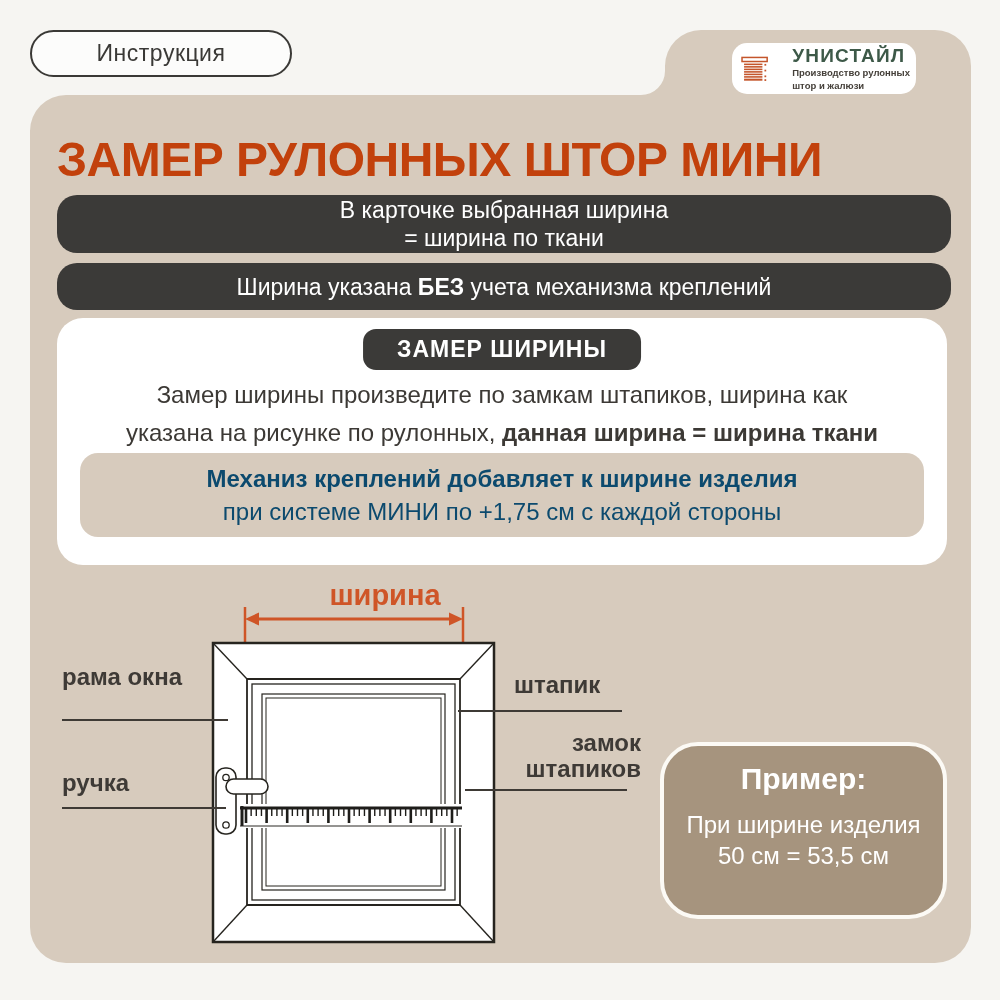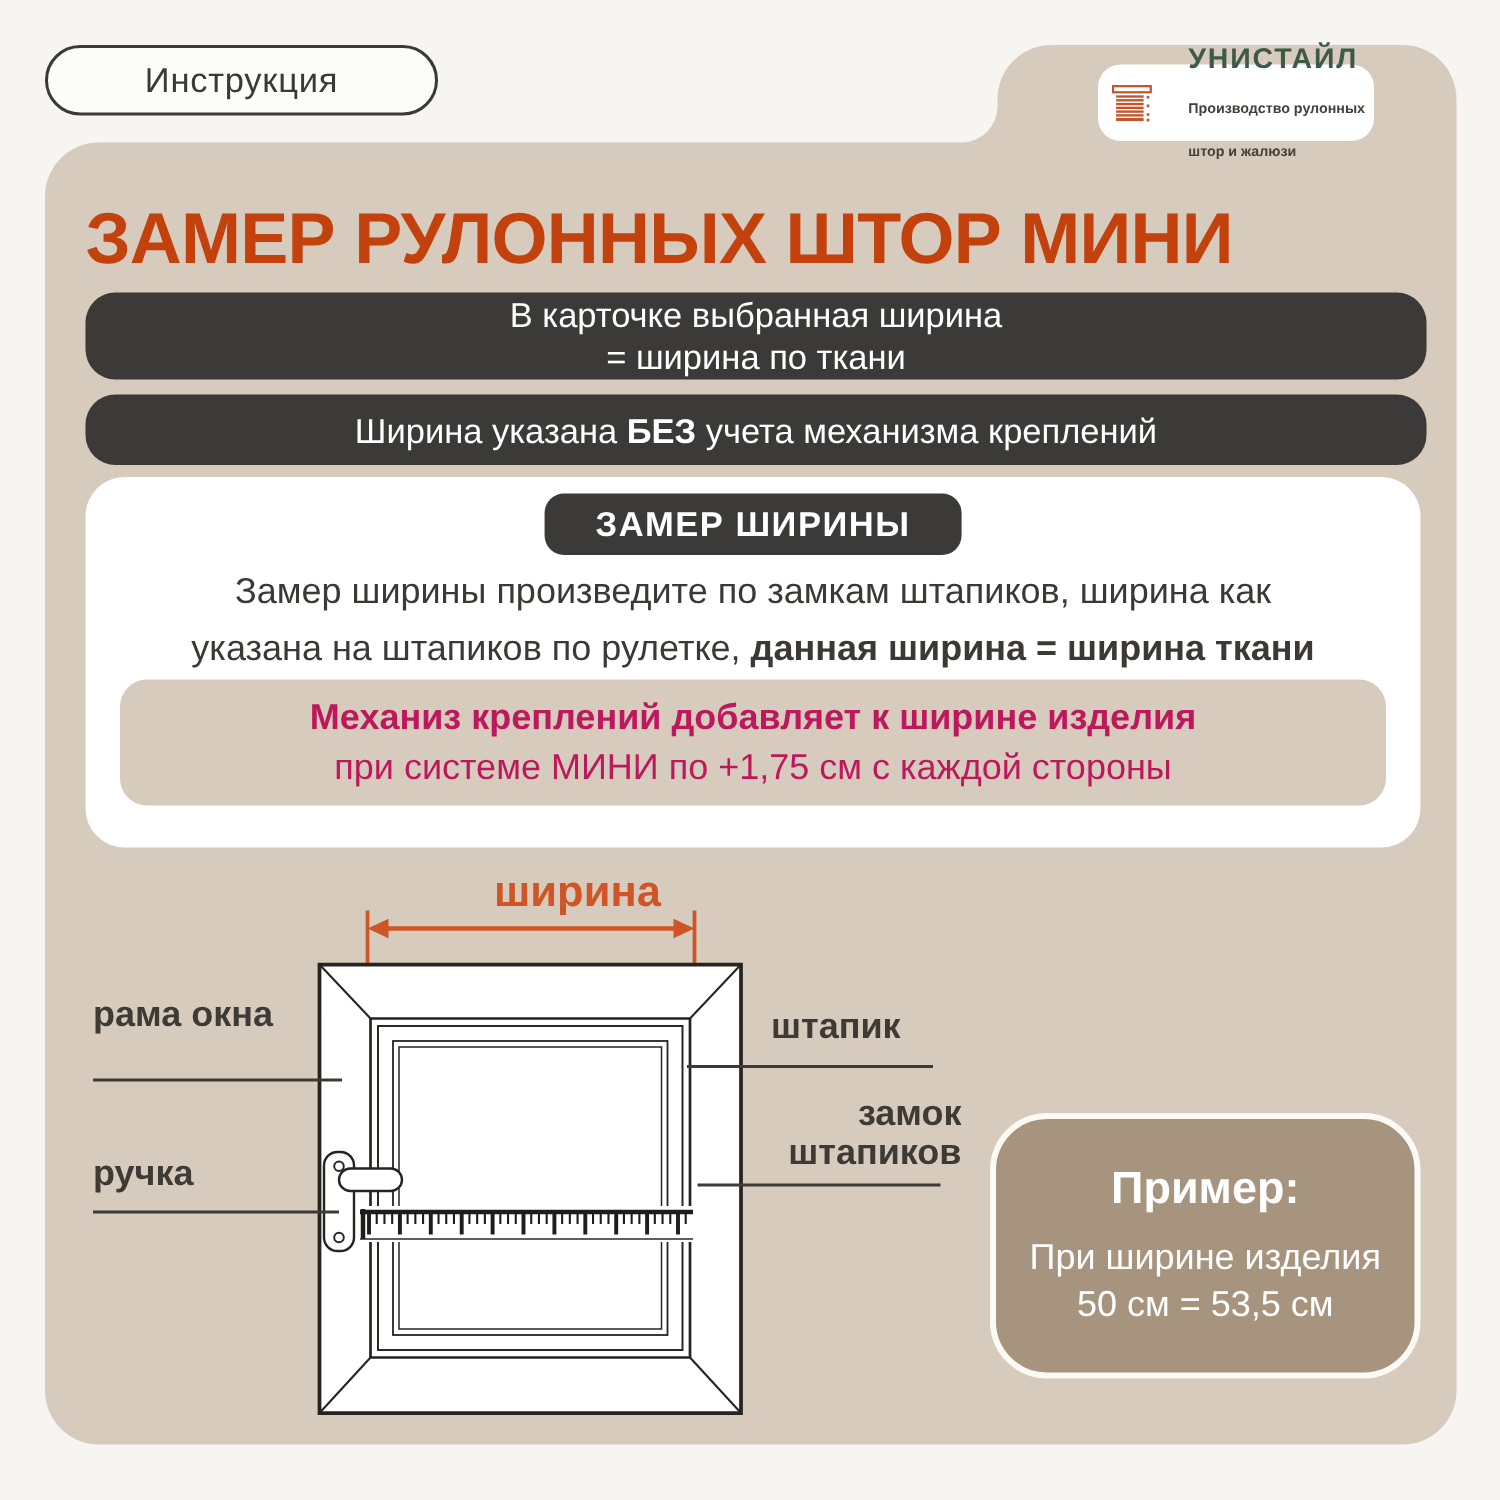--- a/index.html
+++ b/index.html
@@ -21,21 +21,21 @@
 
   .badge{position:absolute;left:30px;top:30px;width:262px;height:47px;z-index:2;
     border:2.5px solid #3a3936;border-radius:26px;background:#fcfcfb;
     display:flex;align-items:center;justify-content:center;
     font-size:23px;letter-spacing:.5px;color:#3a3936;font-weight:500;}
 
   .logo-box{position:absolute;left:732px;top:43px;width:184px;height:51px;z-index:2;
     background:#fff;border-radius:15px;display:flex;align-items:center;gap:24px;padding:0 6px 0 9px;}
   .logo-text{display:flex;flex-direction:column;line-height:1;}
   .logo-name{font-size:19px;font-weight:800;letter-spacing:1.2px;color:var(--green);white-space:nowrap;}
-  .logo-tagline{font-size:9.5px;font-weight:700;color:#45403a;line-height:11px;margin-top:18px;white-space:nowrap;}
+  .logo-tagline{font-size:9.5px;font-weight:700;color:#45403a;line-height:11px;margin-top:2px;white-space:nowrap;}
 
   .page-title{position:absolute;left:57px;top:132px;z-index:2;
     font-size:48px;font-weight:800;letter-spacing:-0.5px;color:#c2410c;white-space:nowrap;}
 
   .banner{position:absolute;left:57px;width:894px;z-index:2;background:var(--dark);
     border-radius:20px;color:#fff;display:flex;flex-direction:column;
     align-items:center;justify-content:center;text-align:center;font-size:23px;line-height:28px;}
   .banner-1{top:195px;height:58px;}
   .banner-2{top:263px;height:47px;flex-direction:row;}
   .banner b{font-weight:700;white-space:pre;}
@@ -43,34 +43,34 @@
 
   .white-card{position:absolute;left:57px;top:318px;width:890px;height:247px;z-index:2;
     background:#fff;border-radius:26px;}
   .pill{position:absolute;left:50%;transform:translateX(-50%);top:11px;height:41px;
     background:var(--dark);color:#fff;border-radius:13px;padding:0 34px;
     display:flex;align-items:center;font-size:23px;font-weight:700;letter-spacing:1px;white-space:nowrap;}
   .wc-body{position:absolute;left:0;top:58px;width:100%;text-align:center;
     font-size:24px;line-height:38px;color:#3c3935;}
   .wc-note{position:absolute;left:23px;right:23px;top:135px;height:84px;background:var(--beige);
     border-radius:18px;display:flex;flex-direction:column;align-items:center;justify-content:center;
-    font-size:24px;line-height:33px;color:#be185d;text-align:center;}
+    font-size:24px;line-height:33px;color:#0c4a6e;text-align:center;}
   .wc-note b{font-weight:700;}
 
   .dim-label{position:absolute;left:300px;top:579px;width:170px;z-index:2;text-align:center;
     font-size:29px;font-weight:800;color:var(--orange);}
 
   .diagram-svg{position:absolute;z-index:2;}
 
   .diag-label{position:absolute;z-index:2;font-size:24px;font-weight:700;color:#3e3a36;line-height:26px;}
   .lbl-line{position:absolute;z-index:2;height:2px;background:#3e3a35;}
 
   .example-box{position:absolute;left:660px;top:742px;width:287px;height:177px;z-index:2;
     background:var(--taupe);border:4px solid #fcfaf5;border-radius:38px;
-    display:flex;flex-direction:column;align-items:center;padding-top:30px;color:#fff;text-align:center;}
+    display:flex;flex-direction:column;align-items:center;padding-top:16px;color:#fff;text-align:center;}
   .example-title{font-size:30px;font-weight:800;margin-bottom:13px;}
   .example-line{font-size:24px;line-height:31px;}
 </style>
 </head>
 <body>
 
 <div class="stage">
 
   <svg class="card-bg" width="1000" height="1000" viewBox="0 0 1000 1000">
     <path d="M 66 95 L 641 95 A 24 24 0 0 0 665 71 L 665 66 A 36 36 0 0 1 701 30
@@ -116,21 +116,21 @@
       <b>БЕЗ</b>
       <span> учета механизма креплений</span>
   </div>
 
   <div class="white-card">
     <div class="pill">
       <span>ЗАМЕР ШИРИНЫ</span>
     </div>
     <div class="wc-body">
       <span>Замер ширины произведите по замкам штапиков, ширина как</span><br>
-      <span>указана на штапиков по рулетке, </span><b>данная ширина = ширина ткани</b>
+      <span>указана на рисунке по рулонных, </span><b>данная ширина = ширина ткани</b>
     </div>
     <div class="wc-note">
       <b>Механиз креплений добавляет к ширине изделия</b>
       <span>при системе МИНИ по +1,75 см с каждой стороны</span>
     </div>
   </div>
 
   <div class="dim-label">ширина</div>
   <svg class="diagram-svg" style="left:230px;top:598px;" width="250" height="85" viewBox="230 598 250 85">
     <line x1="245" y1="607" x2="245" y2="677" stroke="#cf5527" stroke-width="2.5"></line>

